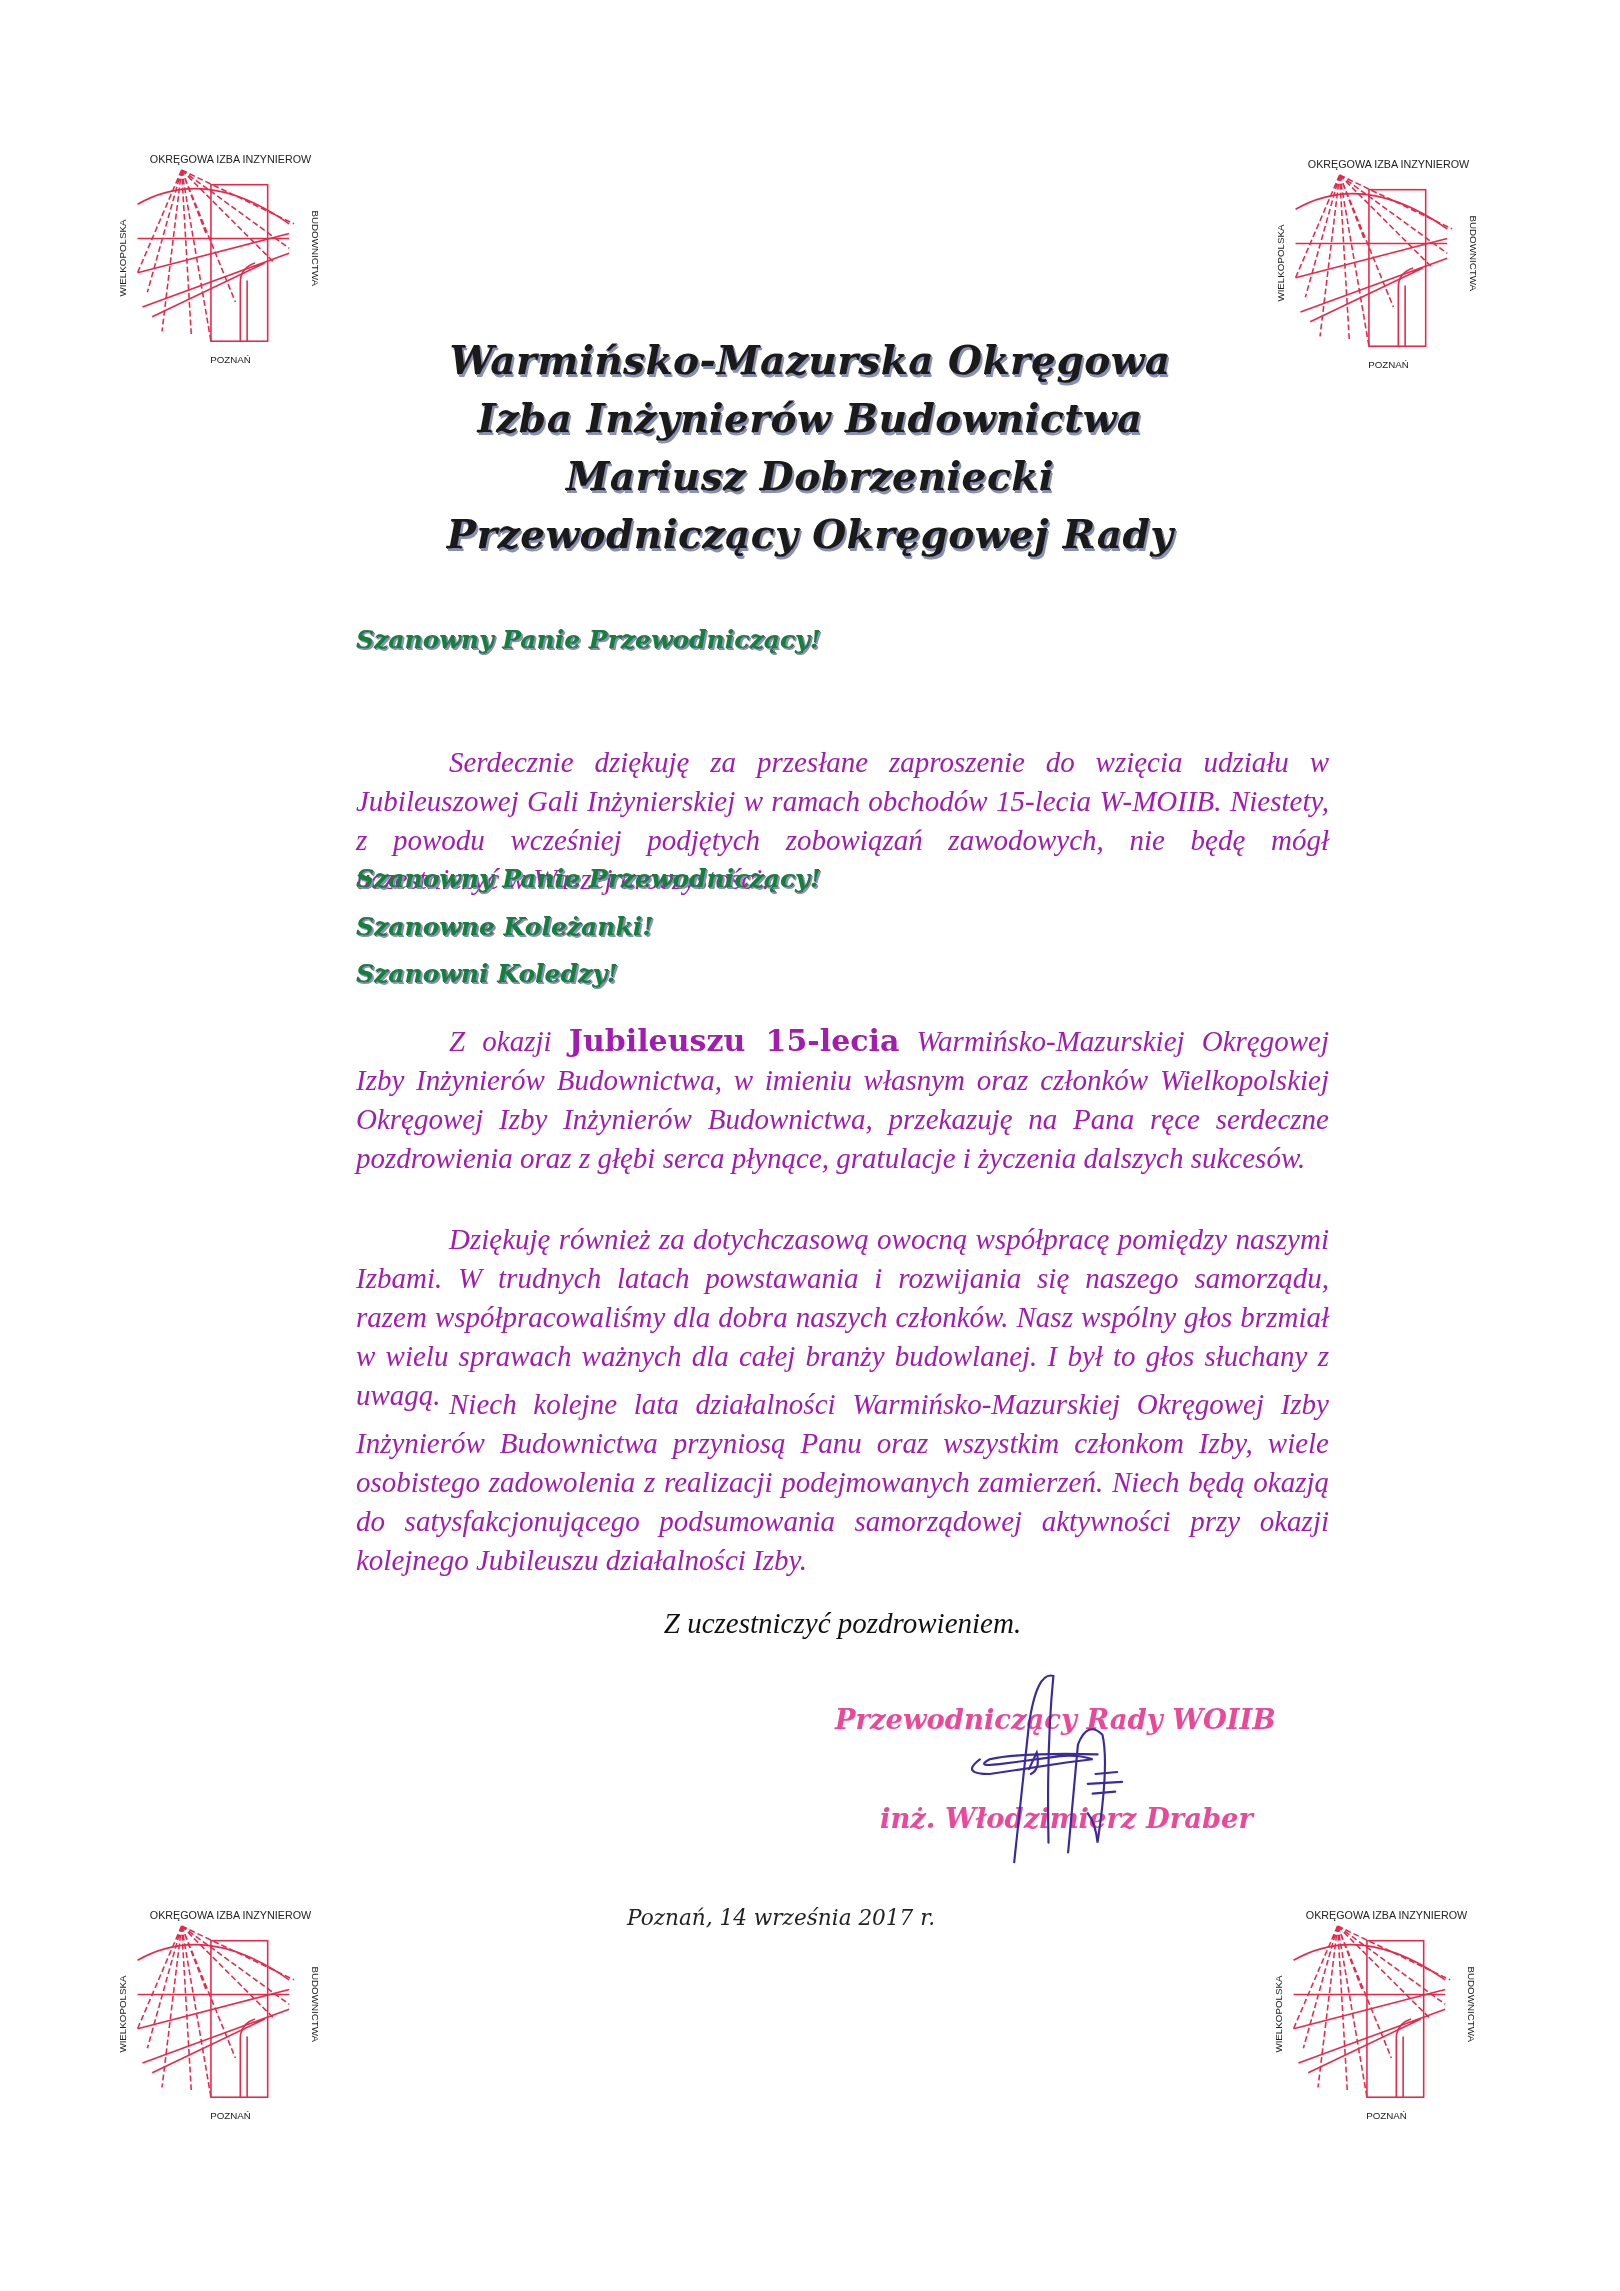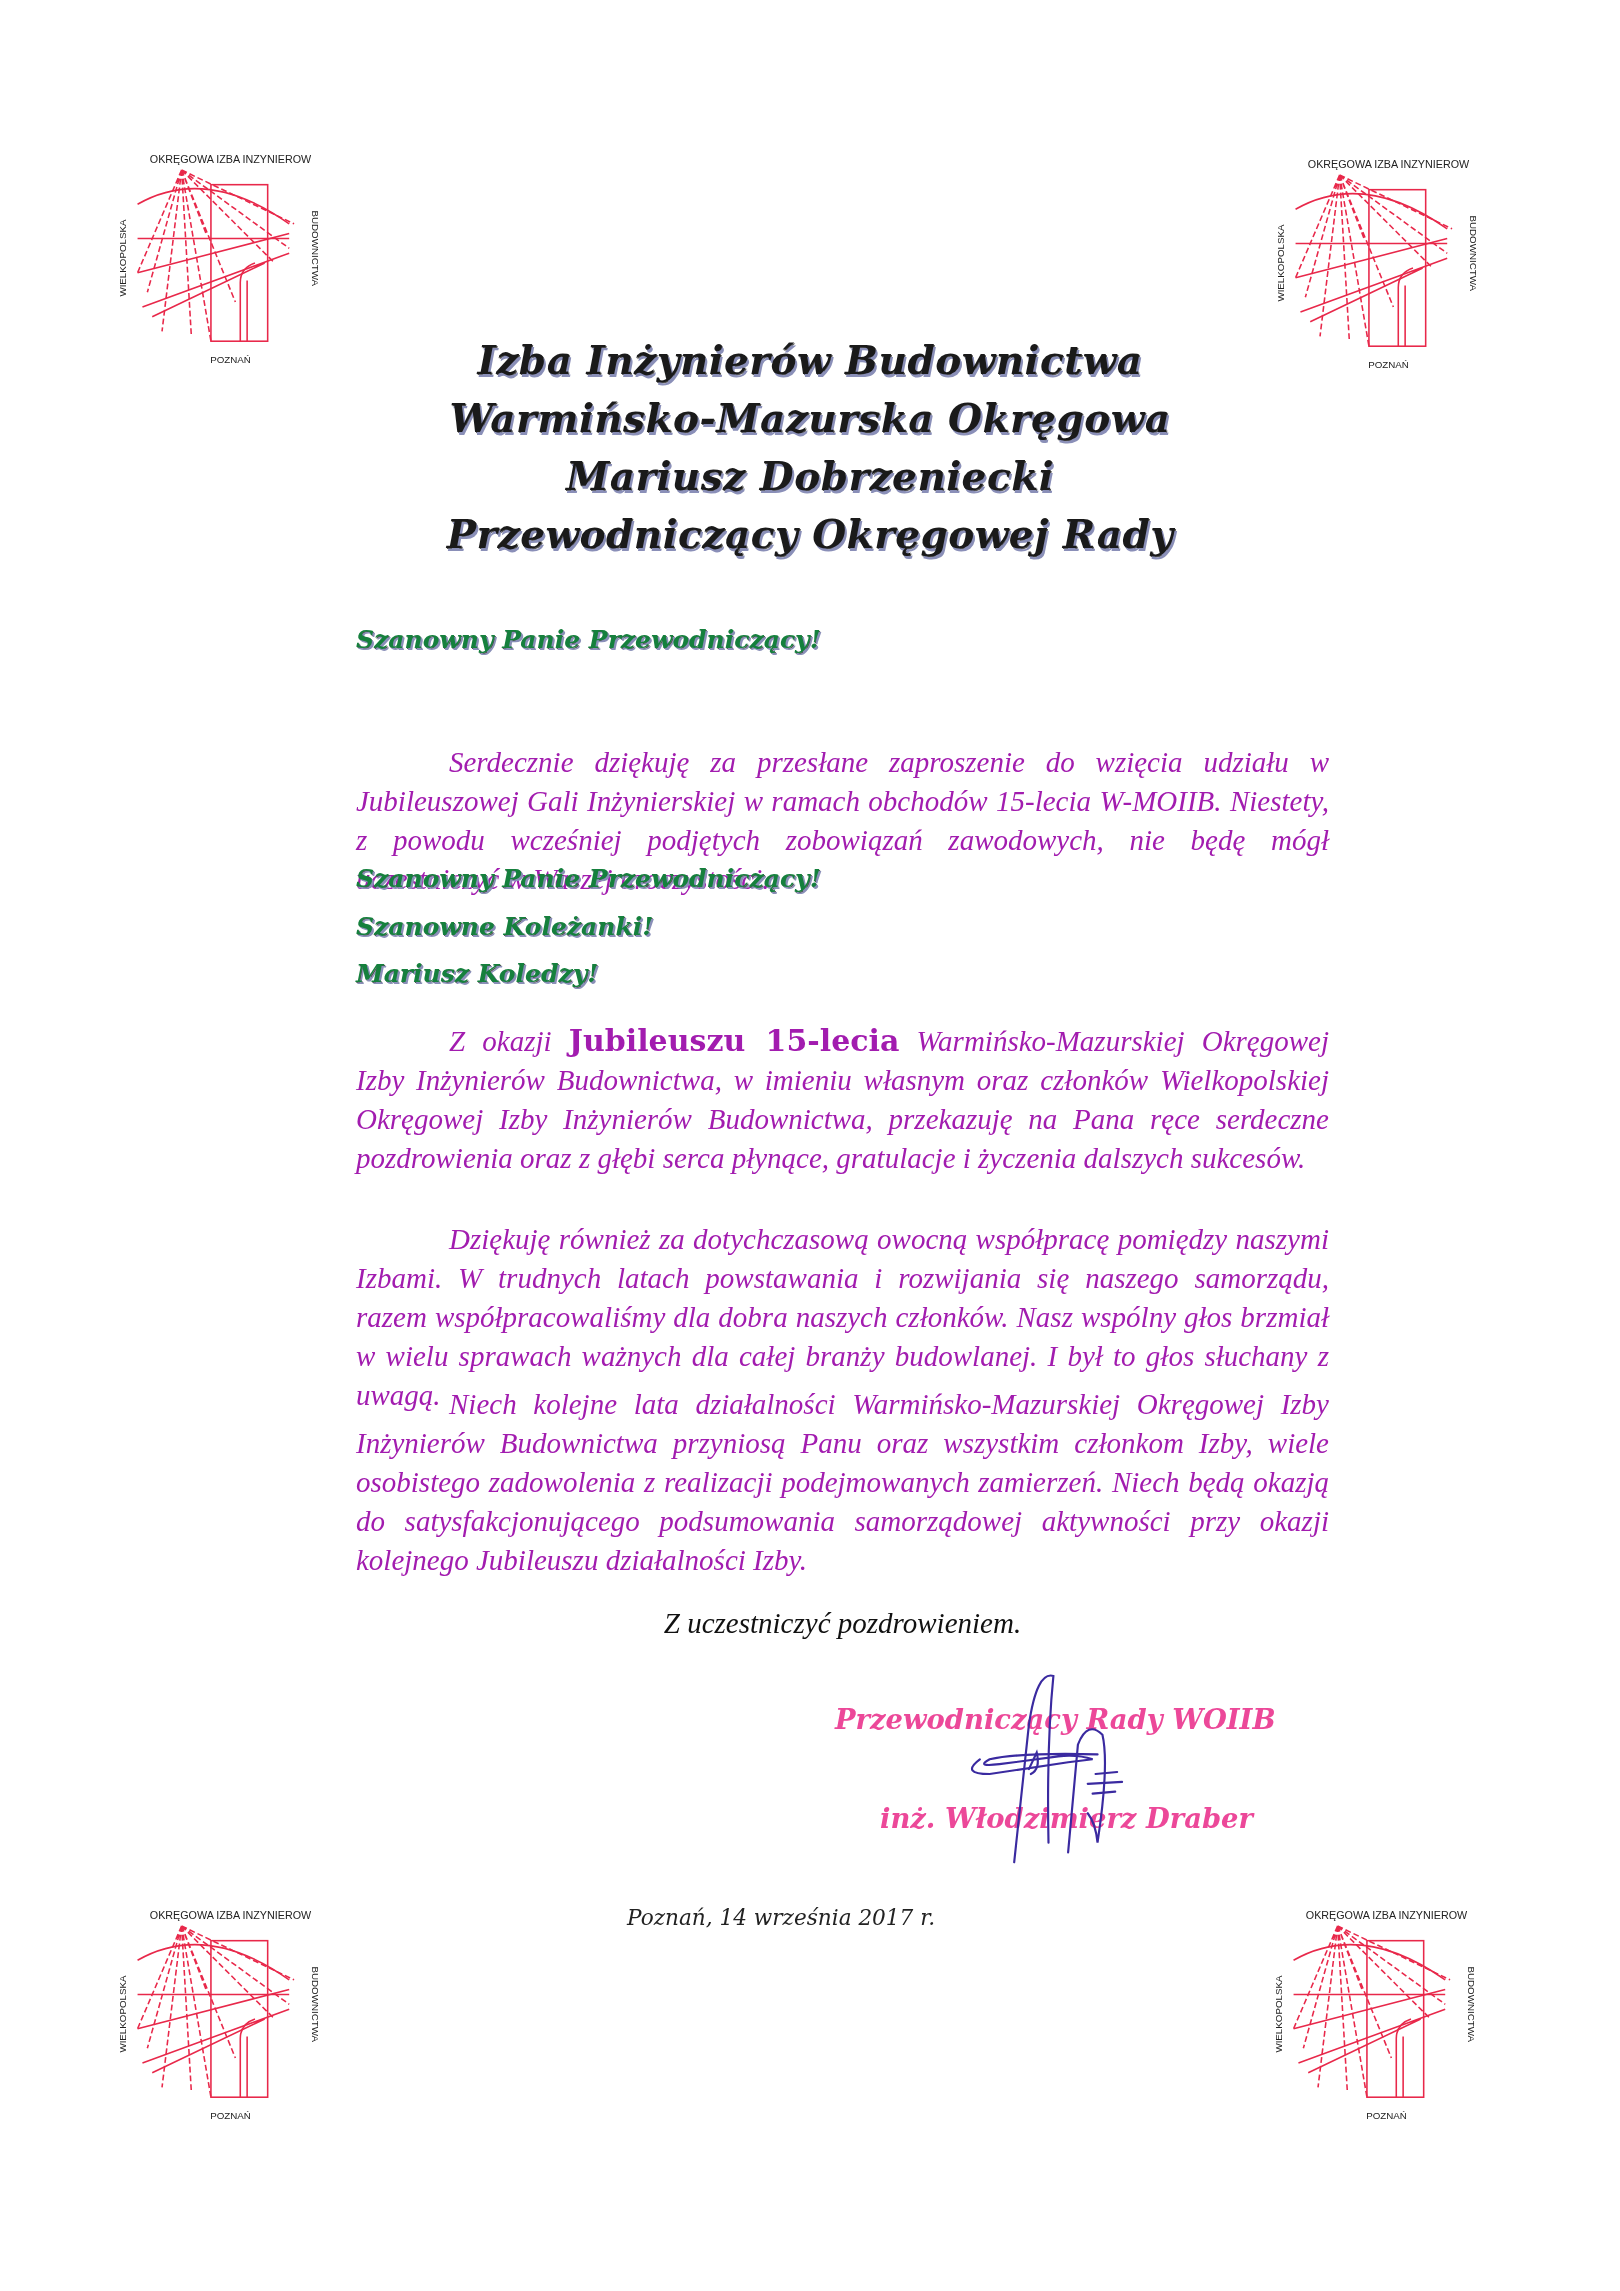--- a/index.html
+++ b/index.html
@@ -83,35 +83,35 @@
       <path d="M125 130 Q125 115 140 110 M125 130 L125 190 M132 128 L132 190"></path>
     </g>
     <text x="115" y="8" font-family="Liberation Sans, sans-serif" font-size="11" fill="#222" text-anchor="middle">OKRĘGOWA IZBA INŻYNIERÓW</text>
     <text x="115" y="212" font-family="Liberation Sans, sans-serif" font-size="10" fill="#222" text-anchor="middle">POZNAŃ</text>
     <text x="8" y="105" font-family="Liberation Sans, sans-serif" font-size="10" fill="#222" text-anchor="middle" transform="rotate(-90 8 105)">WIELKOPOLSKA</text>
     <text x="198" y="95" font-family="Liberation Sans, sans-serif" font-size="10" fill="#222" text-anchor="middle" transform="rotate(90 198 95)">BUDOWNICTWA</text>
   </svg>
 </div>
 
 <div class="title-block">
+  <div class="title-line">Warmińsko-Mazurska Okręgowa</div>
   <div class="title-line">Izba Inżynierów Budownictwa</div>
-  <div class="title-line">Warmińsko-Mazurska Okręgowa</div>
   <div class="title-line">Mariusz Dobrzeniecki</div>
   <div class="title-line">Przewodniczący Okręgowej Rady</div>
 </div>
 
 <div class="greet abs" style="left:356px; top:625px;">Szanowny Panie Przewodniczący!</div>
 
 <div class="para" style="top:704px; text-indent: 0;">
   <p style="text-indent:0; padding-left:0;"><span style="display:inline-block; width:0;"></span><span style="display: block; text-indent: 93px; text-align: justify;">Serdecznie dziękuję za przesłane zaproszenie do wzięcia udziału w Jubileuszowej Gali Inżynierskiej w ramach obchodów 15-lecia W-MOIIB. Niestety, z powodu wcześniej podjętych zobowiązań zawodowych, nie będę mógł uczestniczyć w Waszej uroczystości.</span></p>
 </div>
 
 <div class="greet abs" style="left:356px; top:864px;">Szanowny Panie Przewodniczący!</div>
 <div class="greet abs" style="left:356px; top:912px;">Szanowne Koleżanki!</div>
-<div class="greet abs" style="left:356px; top:959px;">Mariusz Koledzy!</div>
+<div class="greet abs" style="left:356px; top:959px;">Szanowni Koledzy!</div>
 
 <div class="para" style="top:1021px;">
   <p style="text-indent: 93px;">
     <span>Z okazji</span>
     <span class="bold-inline">Jubileuszu 15-lecia</span>
     <span>Warmińsko-Mazurskiej Okręgowej Izby Inżynierów Budownictwa, w imieniu własnym oraz członków Wielkopolskiej Okręgowej Izby Inżynierów Budownictwa, przekazuję na Pana ręce  serdeczne  pozdrowienia oraz z głębi serca płynące, gratulacje i życzenia dalszych sukcesów.</span>
   </p>
 </div>
 
 <div class="para" style="top:1220px;">

